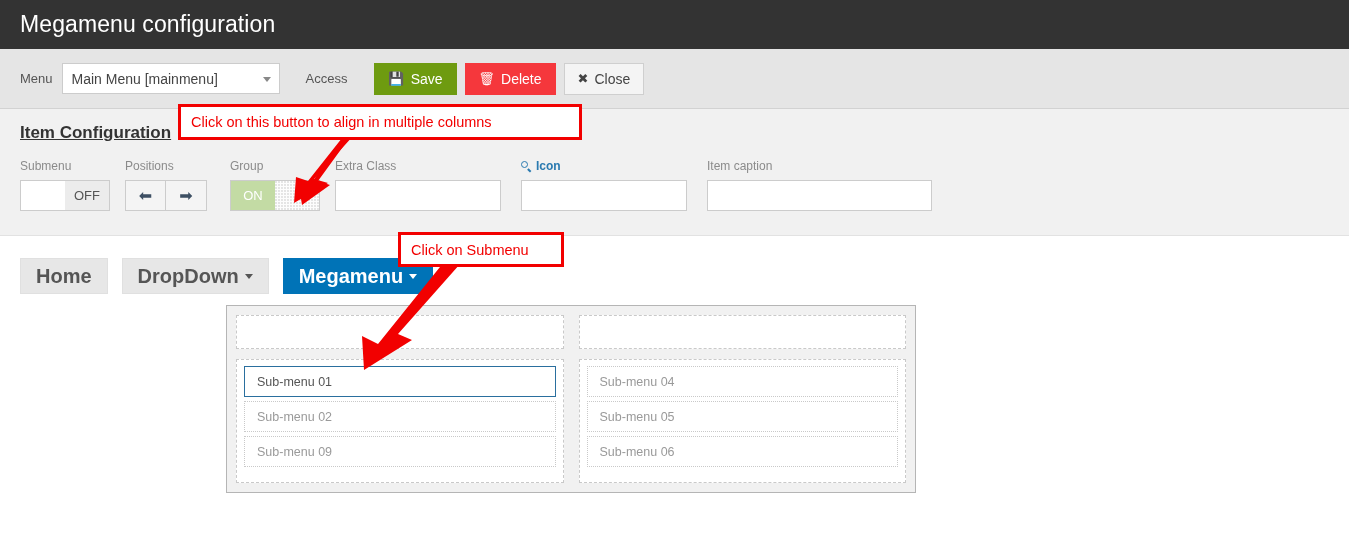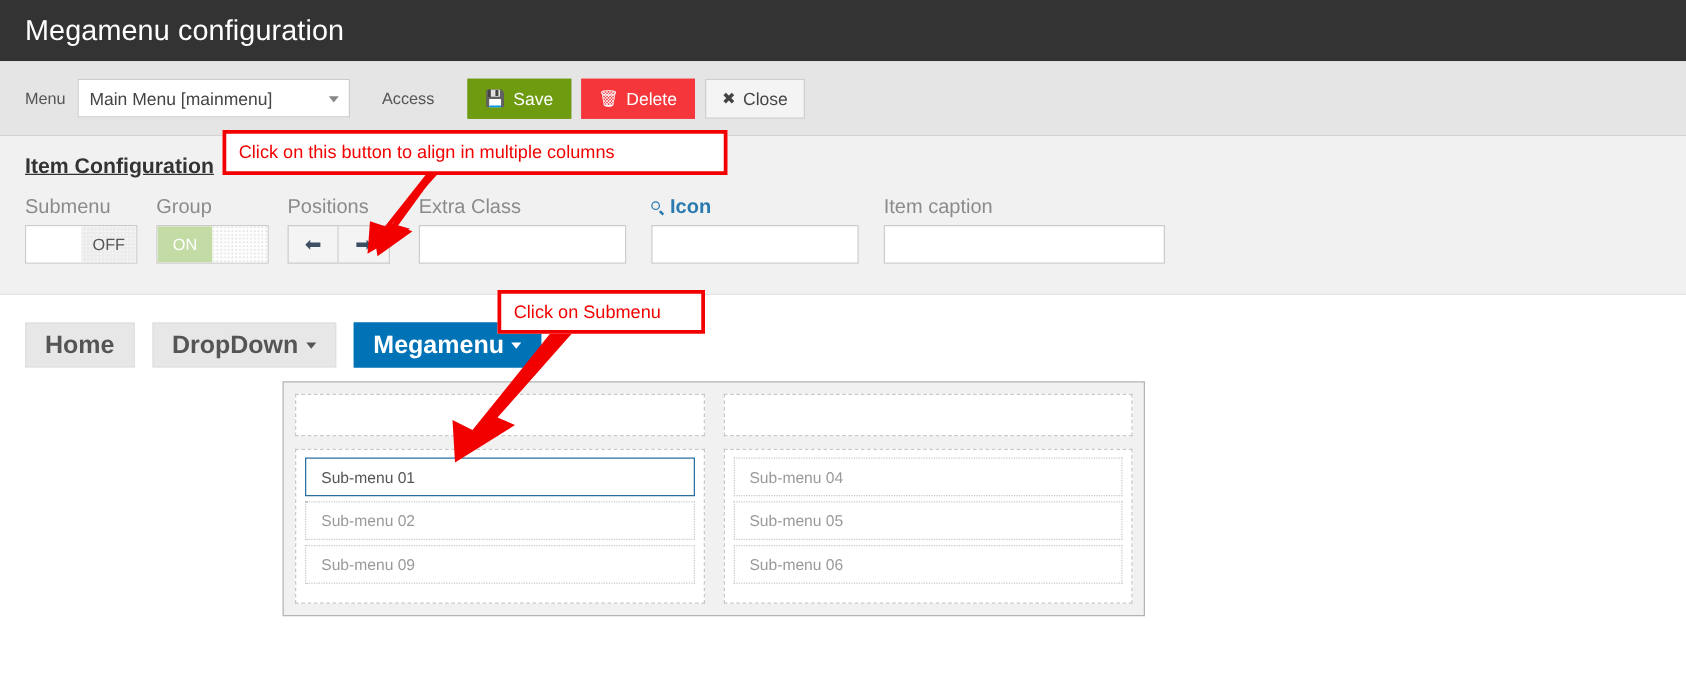--- a/index.html
+++ b/index.html
@@ -93,21 +93,21 @@
     position:relative;
   }
   .ic-title{
     font-size:17px;font-weight:bold;color:#333;
     margin:0 0 16px 0;
     text-decoration:underline;
   }
   .ic-fields{display:flex;align-items:flex-start;}
   .field{margin-right:0;}
   .field-label{
-    font-size:16px;color:#8b8b8b;margin-bottom:7px;height:14px;
+    font-size:12px;color:#8b8b8b;margin-bottom:7px;height:14px;
     display:flex;align-items:center;
   }
   .field-label.blue{color:#2a7ab0;font-weight:bold;}
   .field-label .srch{
     display:inline-block;width:11px;height:11px;margin-right:4px;position:relative;
   }
   .field-label .srch::before{
     content:"";position:absolute;left:0;top:0;
     width:7px;height:7px;border:1.5px solid #2a7ab0;border-radius:50%;
     box-sizing:border-box;
@@ -305,39 +305,39 @@
 
     <div class="field" style="width:105px;">
       <div class="field-label">Submenu</div>
       <div class="toggle">
         <div class="half knob-plain"></div>
         <div class="half lbl-off">OFF</div>
       </div>
     </div>
 
     <div class="field" style="width:105px;">
-      <div class="field-label">Group</div>
-      <div class="toggle">
-        <div class="half lbl-on">ON</div>
-        <div class="half knob-dotted"></div>
-      </div>
-    </div>
-
-    <div class="field" style="width:105px;">
       <div class="field-label">Positions</div>
       <div class="pos-group">
         <div class="pos-btn">
           <span>⬅</span>
         </div>
         <div class="pos-btn">
           <span>➡</span>
         </div>
       </div>
     </div>
 
+    <div class="field" style="width:105px;">
+      <div class="field-label">Group</div>
+      <div class="toggle">
+        <div class="half lbl-on">ON</div>
+        <div class="half knob-dotted"></div>
+      </div>
+    </div>
+
     <div class="field" style="width:186px;">
       <div class="field-label">Extra Class</div>
       <input class="text-input" style="width: 166px;" type="text" value="">
     </div>
 
     <div class="field" style="width:186px;">
       <div class="field-label blue">
         <span class="srch"></span>
         <span>Icon</span>
       </div>

